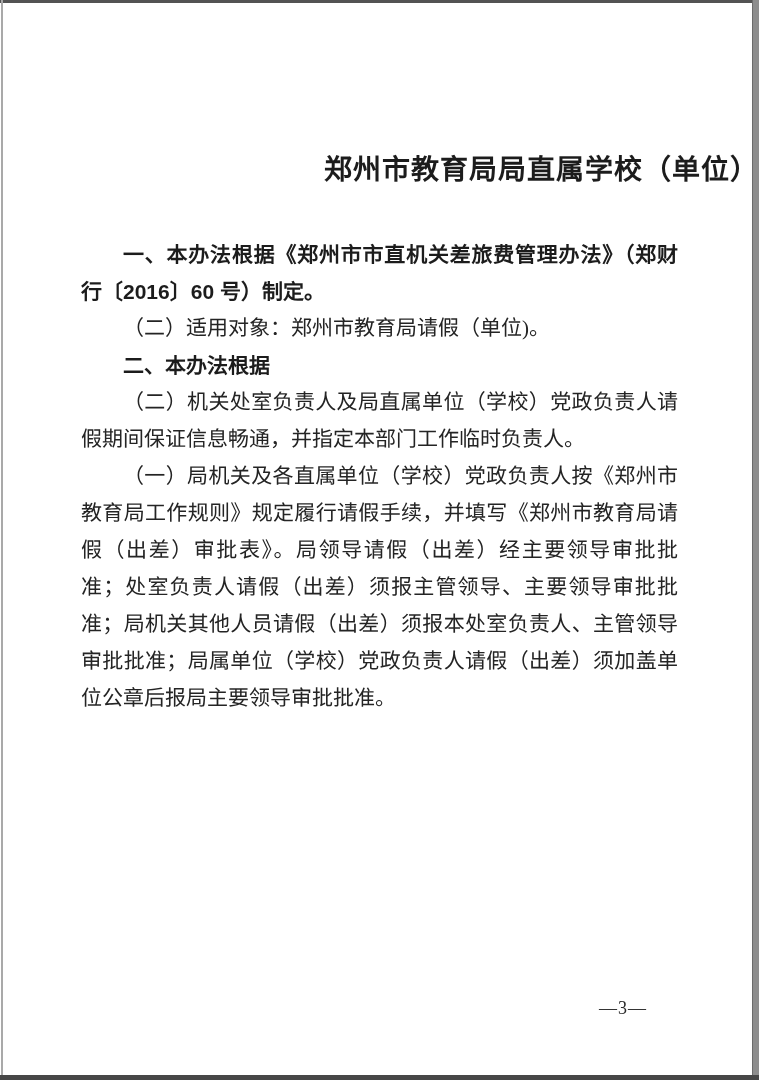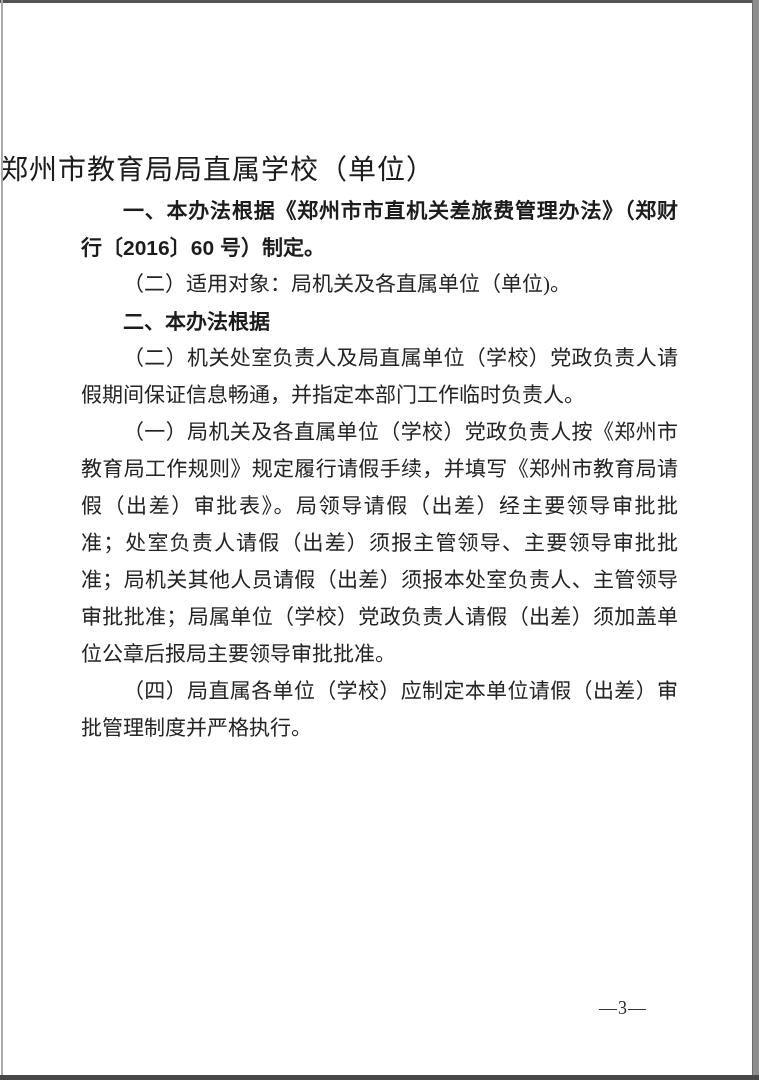--- a/index.html
+++ b/index.html
@@ -33,28 +33,29 @@
     background: #a9a9a9;
   }
   .edge-right {
     position: absolute; top: 0; right: 0;
     width: 6px; height: 100%;
     background: #8d8d8d;
     border-left: 1px solid #6b6b6b;
   }
   .doc-title {
     margin-top: 148px;
-    text-align: left;
+    text-align: right;
     font-family: "Liberation Serif", "DejaVu Serif", serif;
-    font-weight: normal;
+    font-weight: bold;
     font-size: 28px;
     line-height: 44px;
     letter-spacing: 1px;
   }
   .doc-body {
+    margin-top: 44px;
     padding: 0 81px;
     font-size: 21px;
     line-height: 37px;
     text-align: justify;
   }
   .doc-body p {
     margin: 0;
     padding: 0;
     text-indent: 2em;
   }
@@ -86,21 +87,20 @@
   <div class="edge-left"></div>
   <div class="edge-right"></div>
   <div class="edge-bottom"></div>
 
   <div class="doc-title">
     <div>郑州市教育局局直属学校（单位）</div>
   </div>
 
   <div class="doc-body">
     <p class="para-bold">一、本办法根据《郑州市市直机关差旅费管理办法》（郑财行〔2016〕60 号）制定。</p>
-    <p class="para-body">（二）适用对象：局机关及各直属单位（单位)。</p>
+    <p class="para-body">（二）适用对象：郑州市教育局请假（单位)。</p>
     <p class="para-bold">二、本办法根据</p>
     <p class="para-body">（二）机关处室负责人及局直属单位（学校）党政负责人请假期间保证信息畅通，并指定本部门工作临时负责人。</p>
     <p class="para-body">（一）局机关及各直属单位（学校）党政负责人按《郑州市教育局工作规则》规定履行请假手续，并填写《郑州市教育局请假（出差）审批表》。局领导请假（出差）经主要领导审批批准；处室负责人请假（出差）须报主管领导、主要领导审批批准；局机关其他人员请假（出差）须报本处室负责人、主管领导审批批准；局属单位（学校）党政负责人请假（出差）须加盖单位公章后报局主要领导审批批准。</p>
-    <p class="para-body">（四）局直属各单位（学校）应制定本单位请假（出差）审批管理制度并严格执行。</p>
   </div>
 
   <div class="page-number">—3—</div>
 </div>
 
 </body></html>

